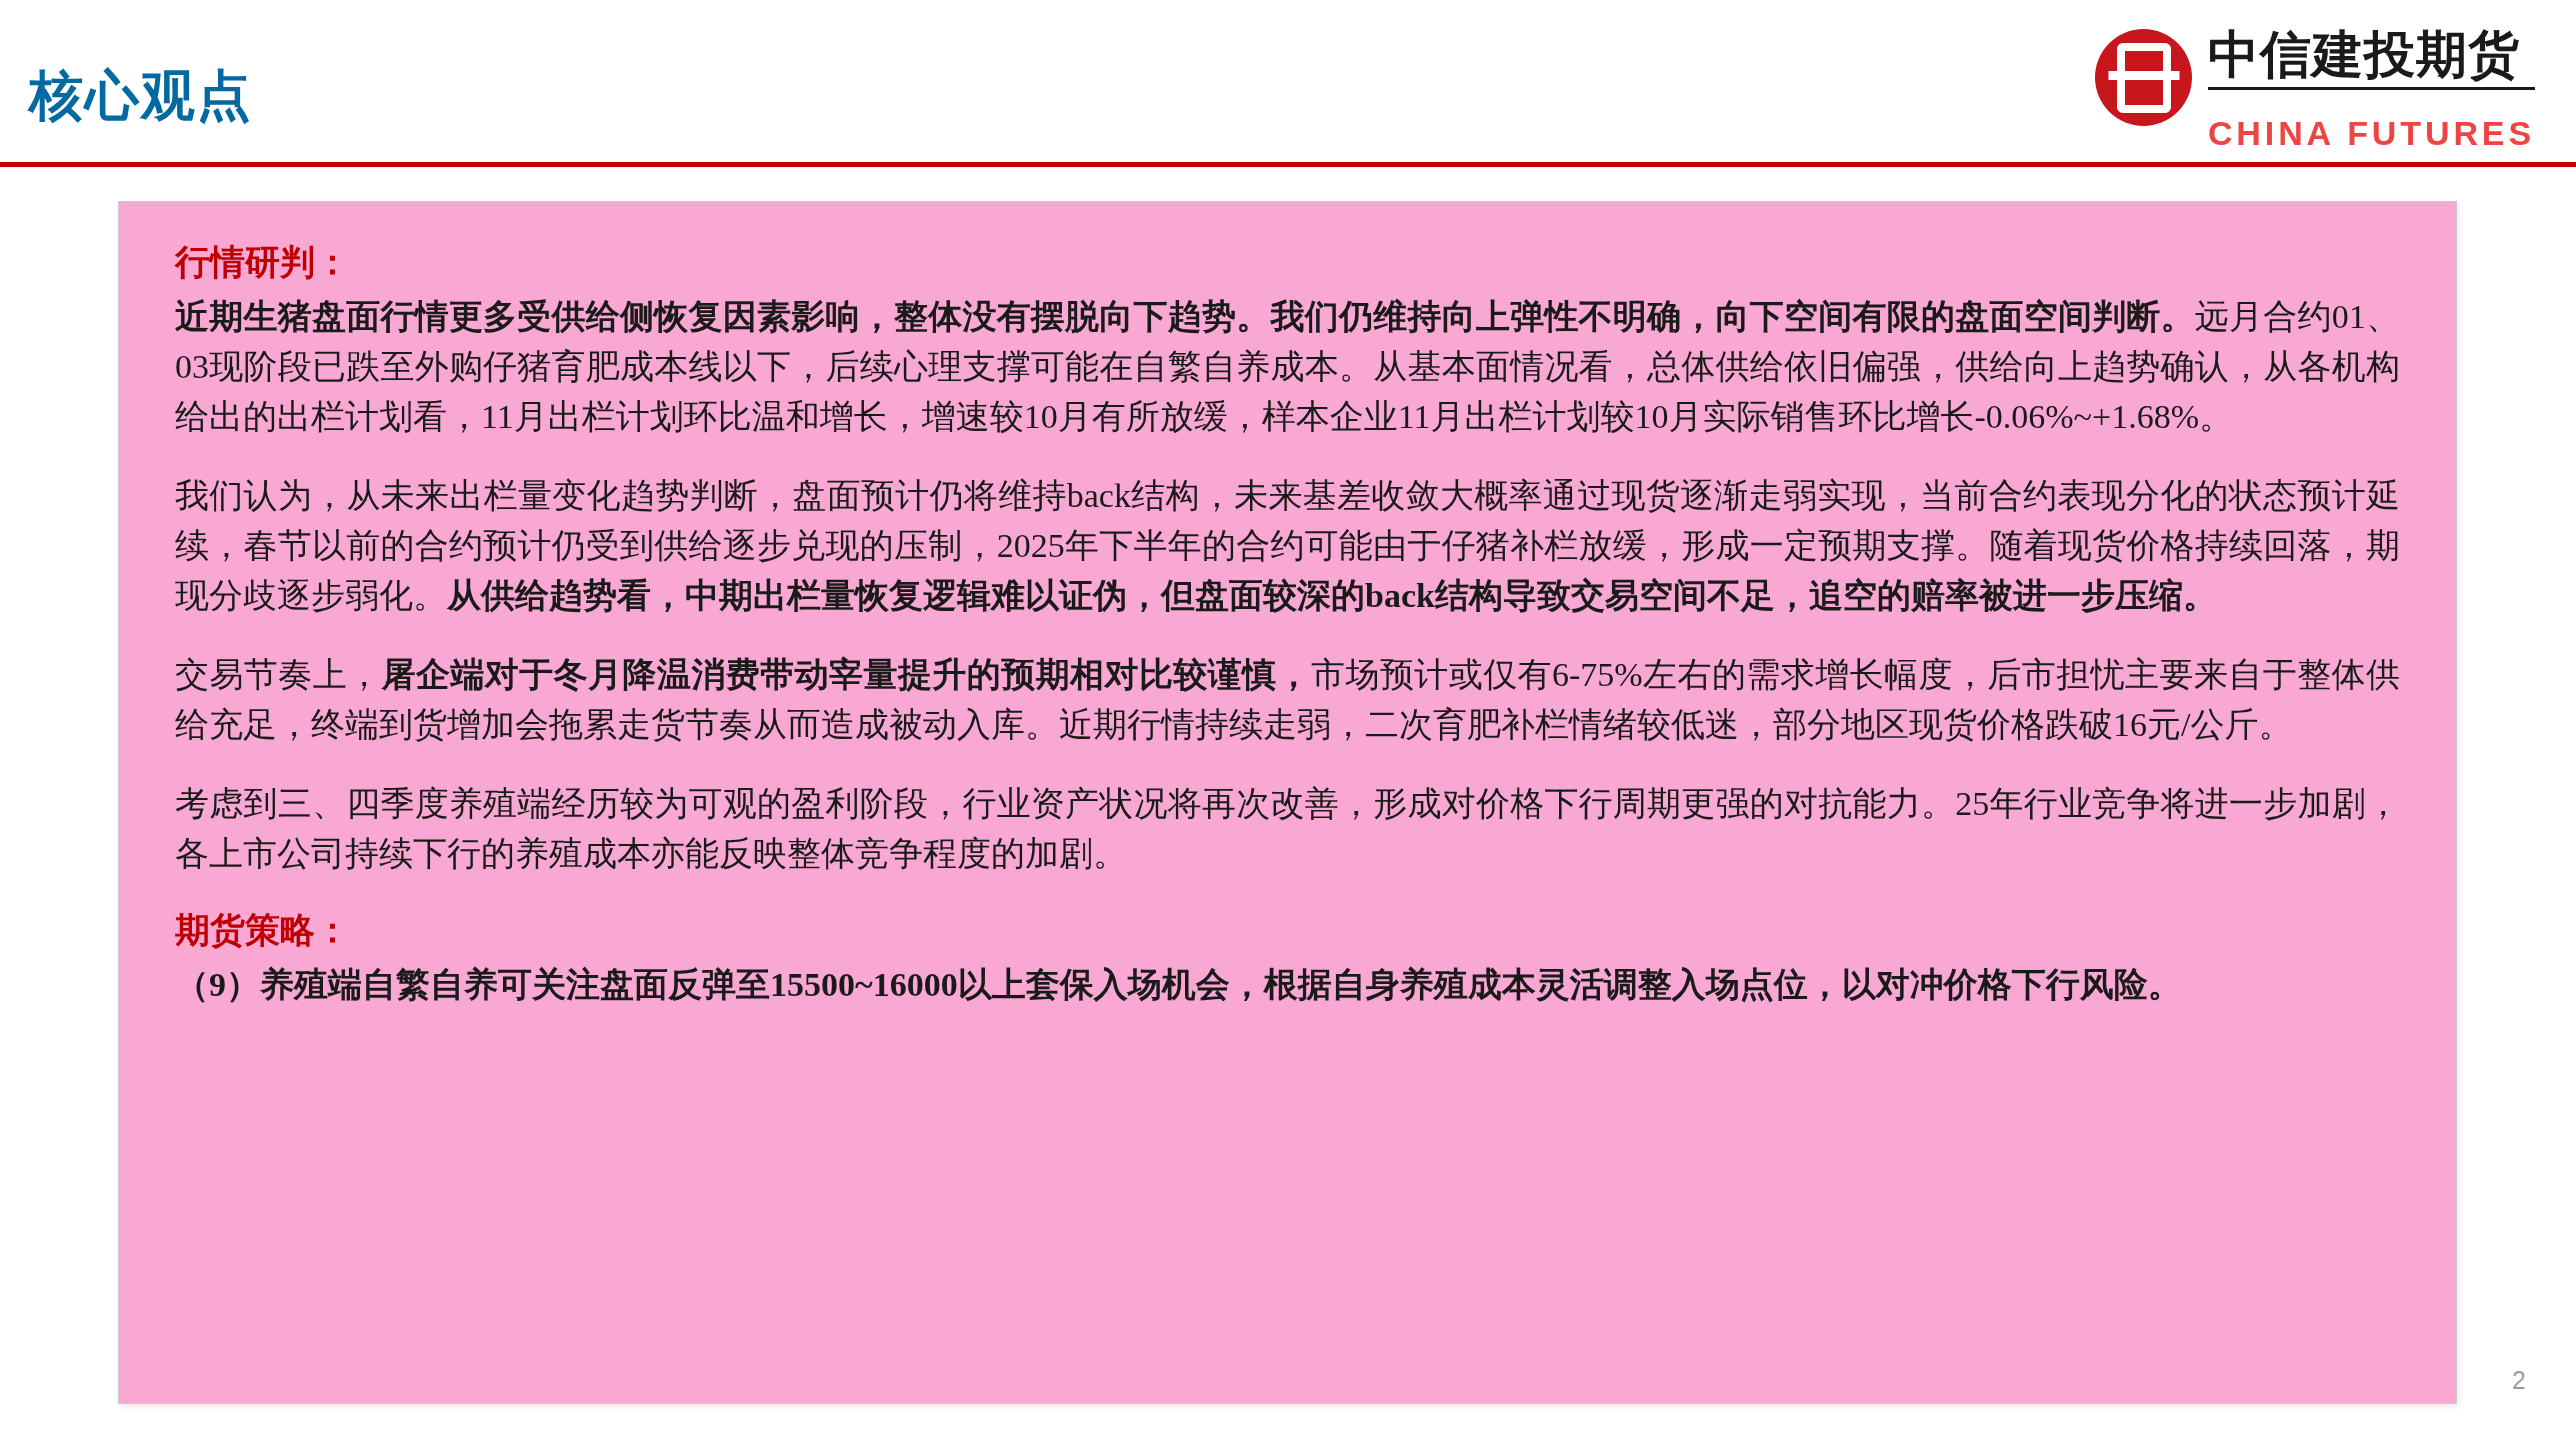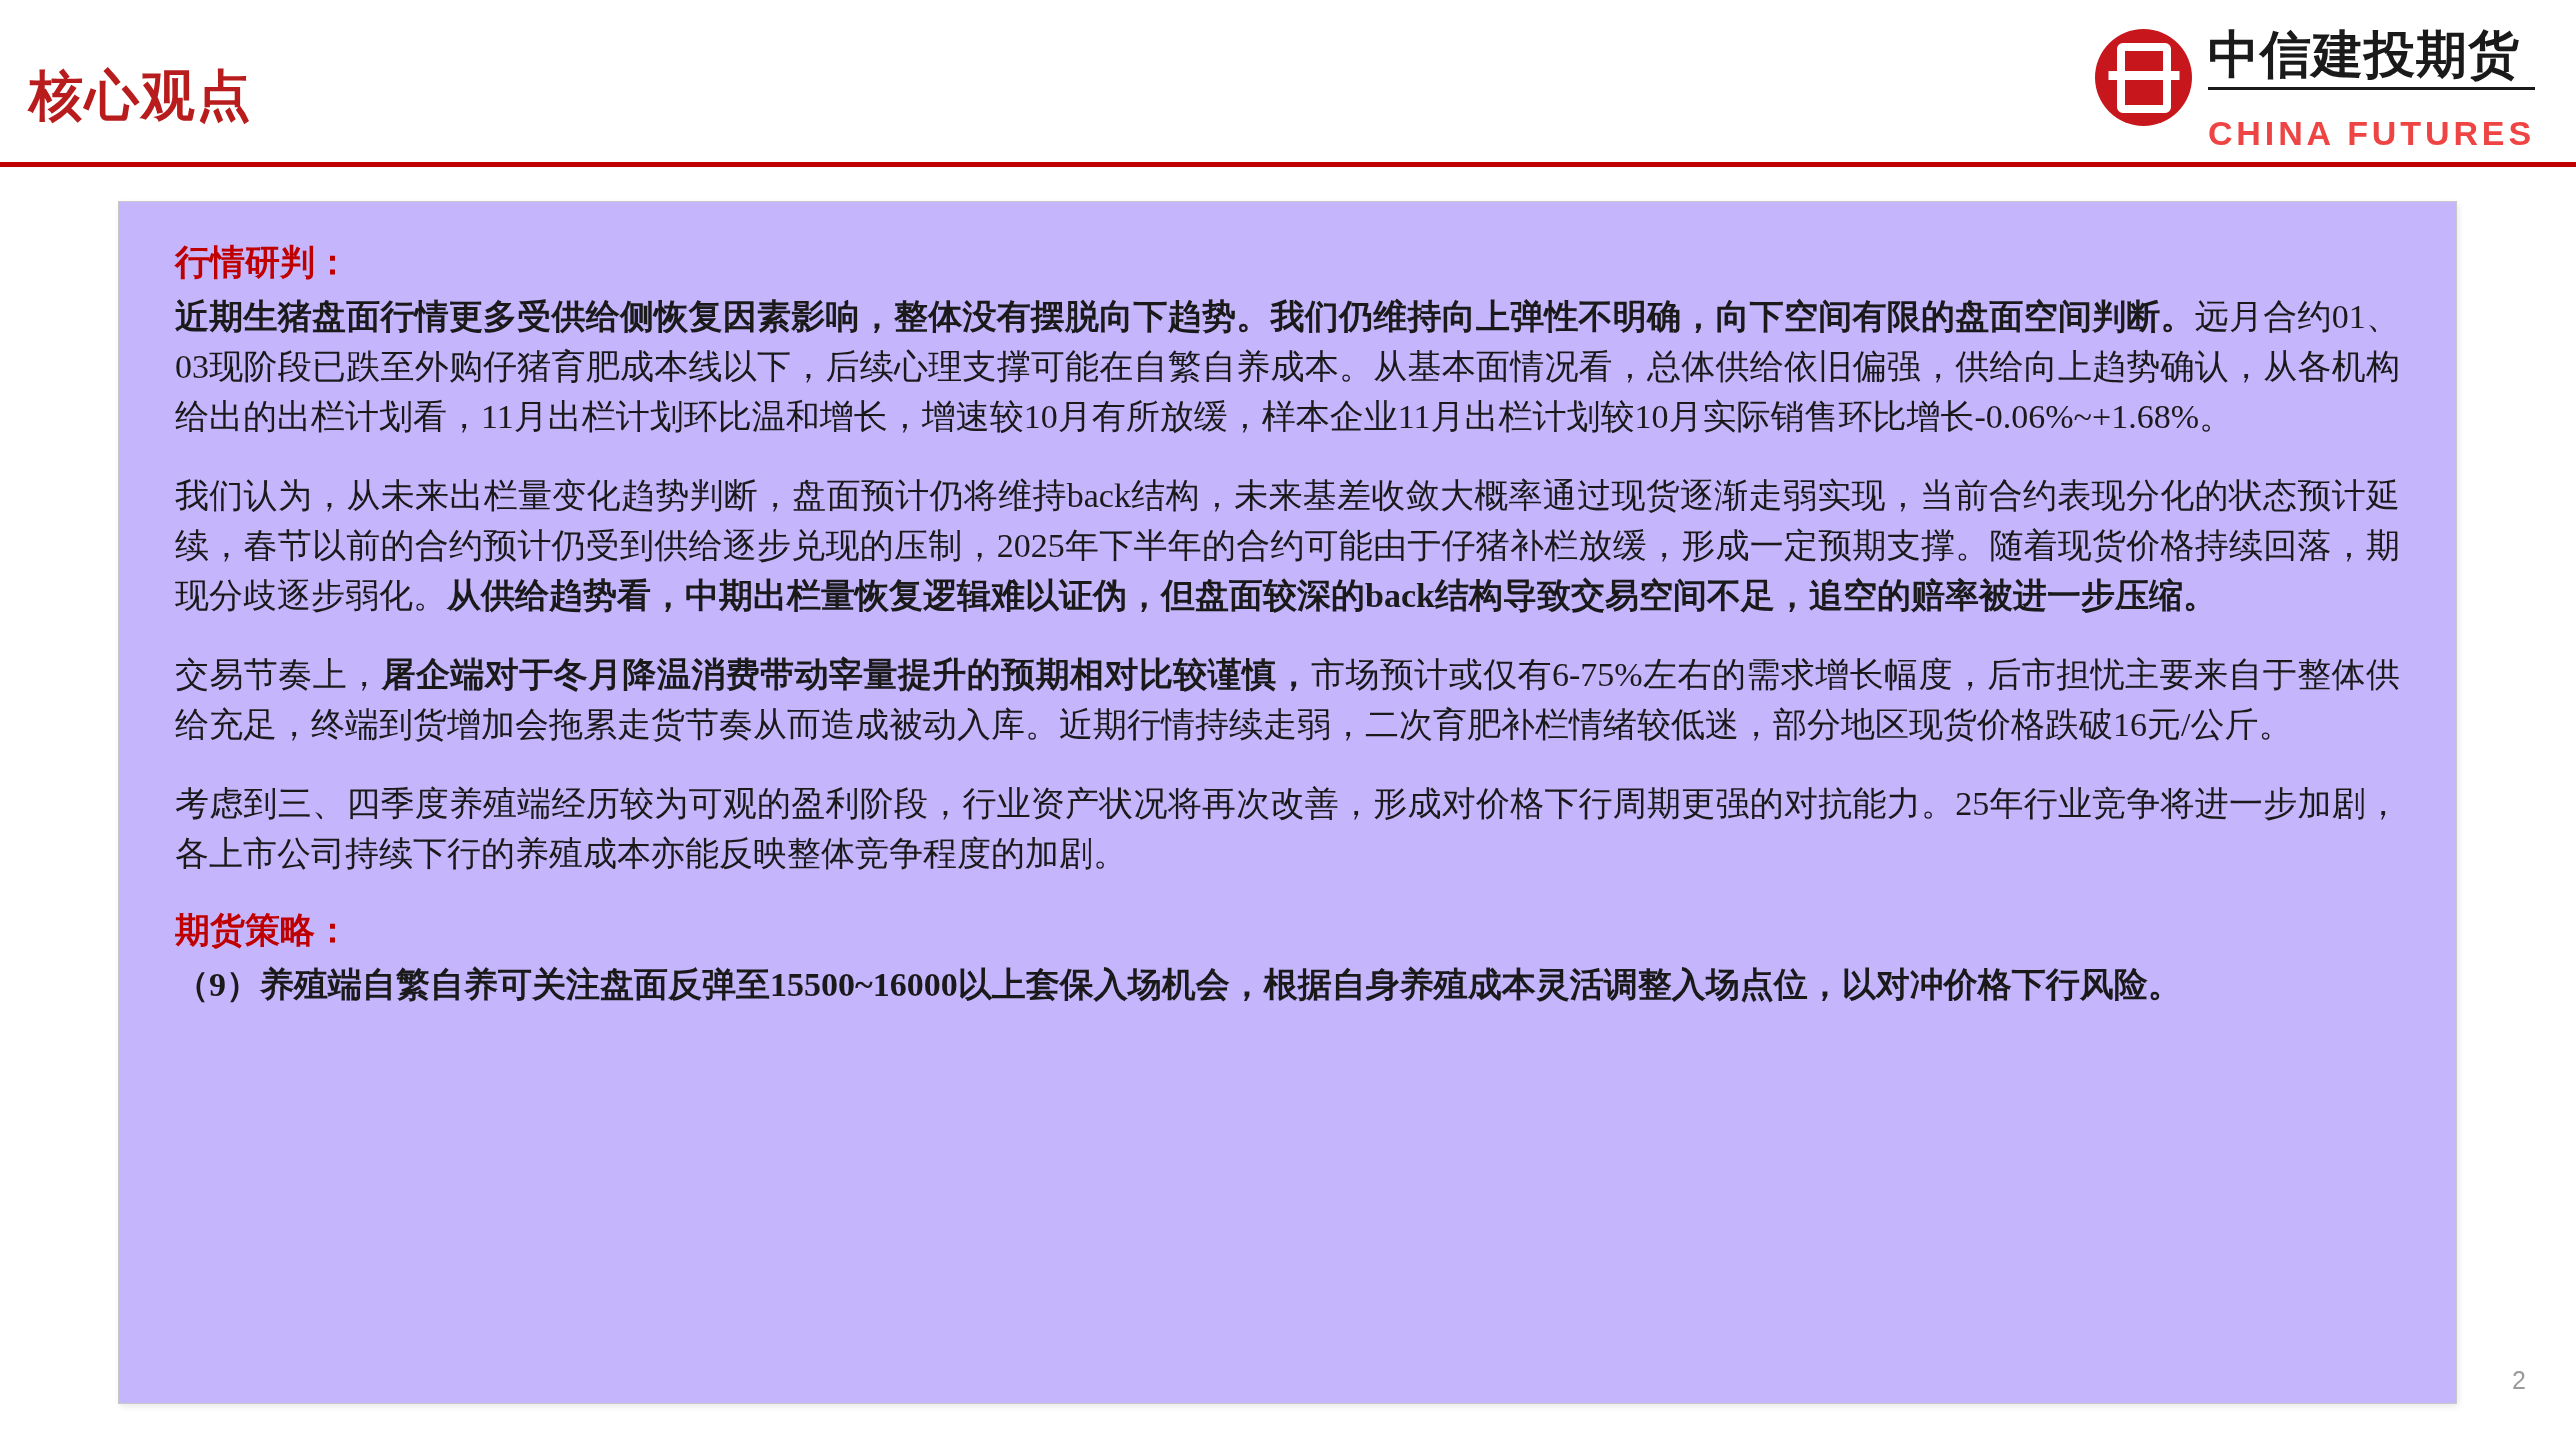--- a/index.html
+++ b/index.html
@@ -22,21 +22,21 @@
     left: 0;
     width: 2576px;
     height: 166px;
   }
   .page-title {
     position: absolute;
     left: 29px;
     top: 60px;
     font-size: 54px;
     font-weight: bold;
-    color: #b91c1c;
+    color: #0369a1;
     letter-spacing: 1.9px;
     font-family: "Liberation Serif", "DejaVu Serif", serif;
   }
   .header-rule {
     position: absolute;
     left: 0;
     top: 162px;
     width: 2576px;
     height: 4.8px;
     background: #c00000;
@@ -108,21 +108,21 @@
     margin-bottom: 3.9px;
   }
 
   
   .card {
     position: absolute;
     left: 118px;
     top: 201px;
     width: 2339px;
     height: 1203px;
-    background: #c4b5fd;
+    background: #f9a8d4;
     border: 1.9px solid #c9c9c9;
     box-sizing: border-box;
     box-shadow: 1.9px 2.9px 6.8px rgba(0,0,0,0.10);
   }
   .card-inner {
     padding: 37px 56px 0 56px;
   }
 
   .para {
     margin: 0 0 29px 0;

